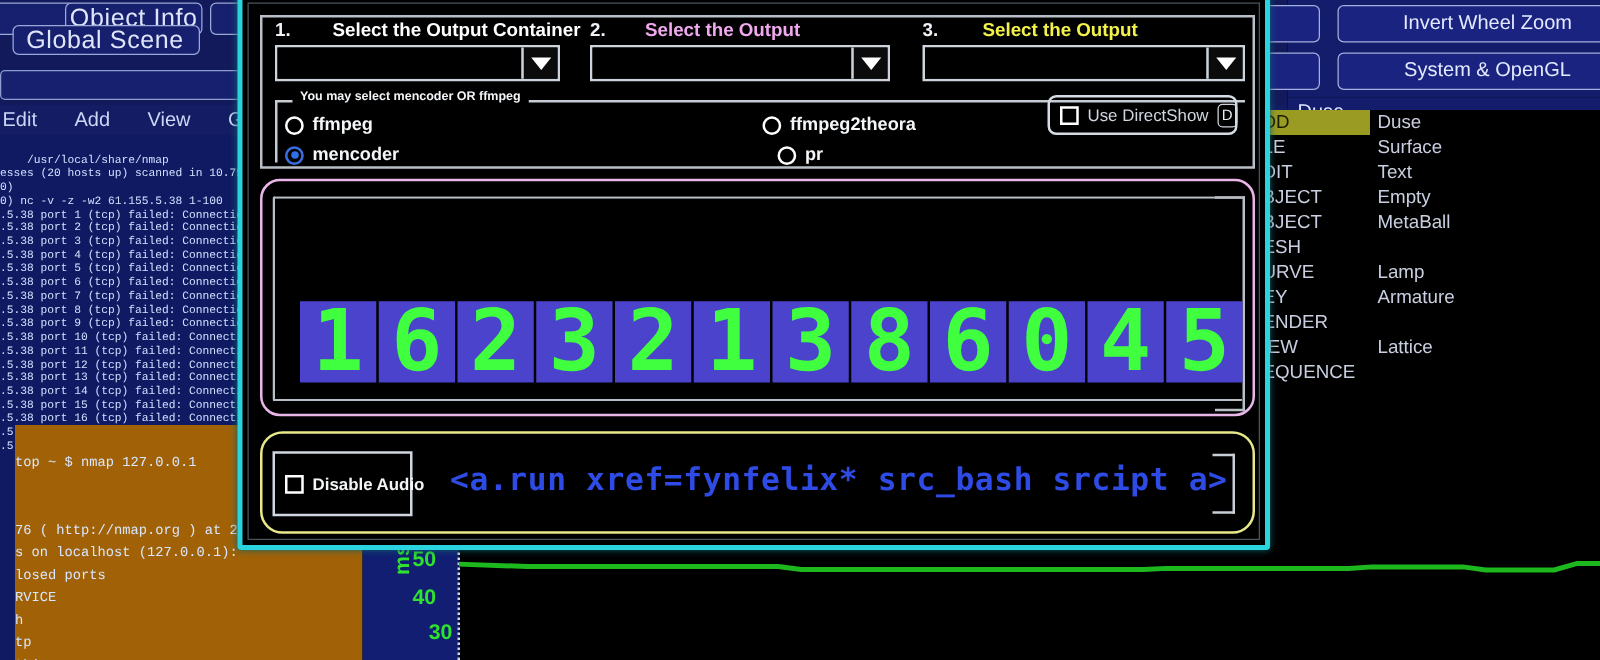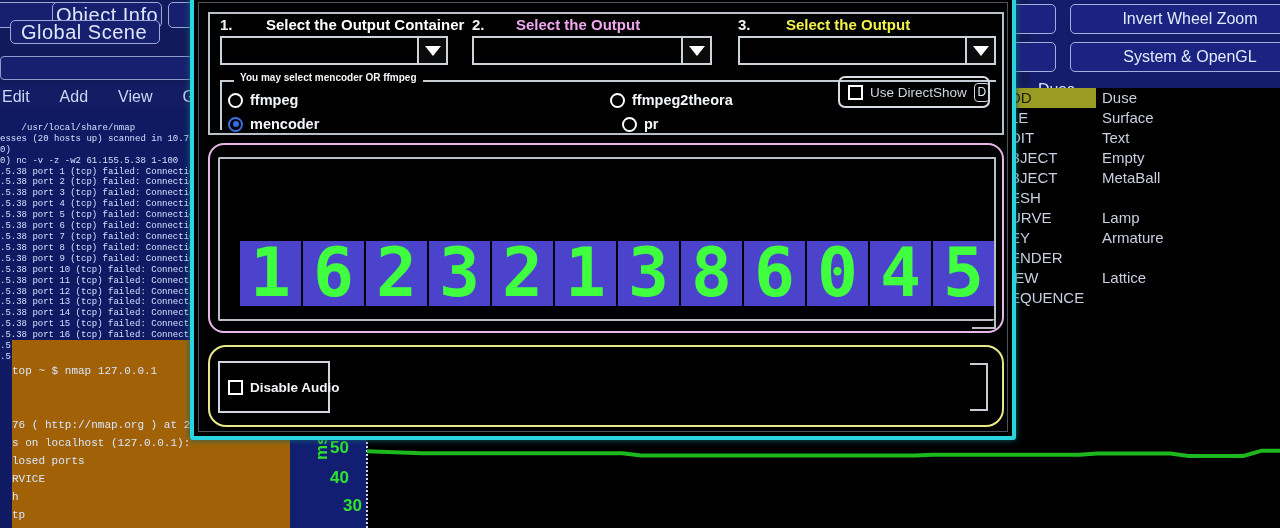--- a/index.html
+++ b/index.html
@@ -431,17 +431,18 @@
             <span class="digit-glyph" style="color: rgb(95, 224, 95);">5</span>
           </div>
         </div>
     </div>
 
     <div class="bottom-bar">
       <div class="audio-box">
         <span class="checkbox-sq"></span>
         <span class="audio-label">Disable Audio</span>
       </div>
+      <div class="code-text">&lt;a.run xref=fynfelix* src_bash srcipt  a&gt;</div>
       <div class="code-bracket"></div>
     </div>
   </div>
 
 </div>
 
 </body></html>

